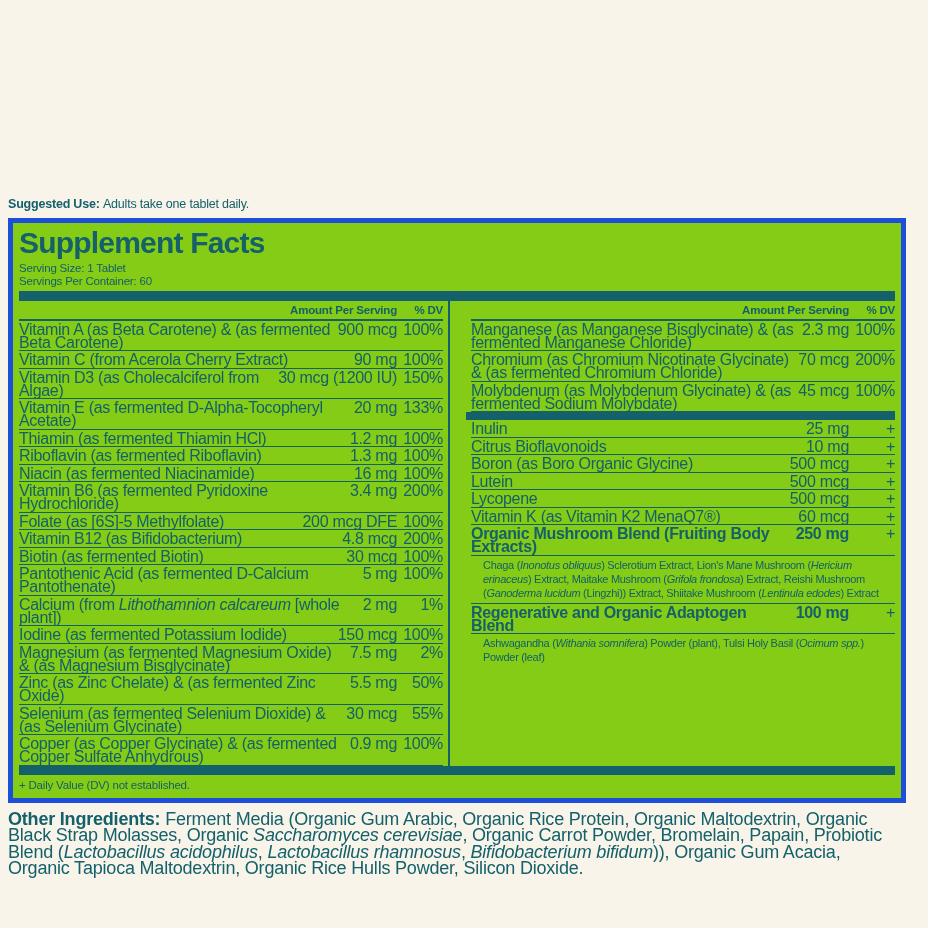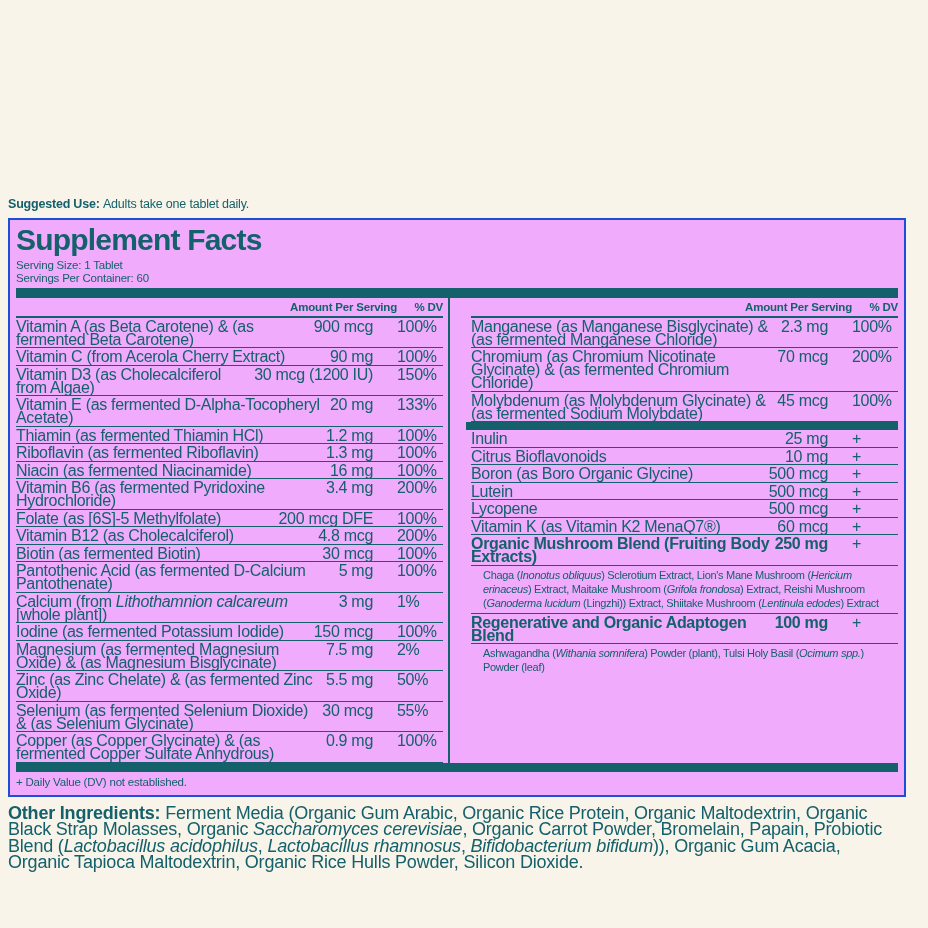--- a/index.html
+++ b/index.html
@@ -8,23 +8,23 @@
     background:#f8f4ea;
     font-family:"Liberation Sans",sans-serif;
     color:#14606b;
     -webkit-font-smoothing:antialiased;
   }
   .content{padding:197px 22px 0 8px;}
   .b{font-weight:bold;}
   .it{font-style:italic;}
   .suggested{font-size:12.5px;line-height:1.2;margin-bottom:6px;letter-spacing:-0.2px;}
   .panel{
-    border:2px solid #1d4ed8;
+    border:5px solid #1d4ed8;
     padding:3px 6px 0 6px;
-    background:#f0abfc;
+    background:#84cc16;
   }
   .title{
     font-size:30px;font-weight:bold;letter-spacing:-0.8px;
     line-height:1.05;margin:1px 0 3px 0;
   }
   .serv{font-size:11.5px;line-height:13px;letter-spacing:-0.2px;}
   .bar{background:#14606b;height:10px;margin-top:3px;}
   .bar.bottom{height:9px;margin-top:0;}
   .cols{display:flex;align-items:stretch;gap:16px;}
   .col{flex:1;min-width:0;}
@@ -35,21 +35,21 @@
     font-weight:bold;font-size:11.5px;letter-spacing:-0.2px;
     padding:3px 0 2px 0;border-bottom:2px solid #14606b;line-height:13px;
   }
   .row{
     display:flex;align-items:flex-start;
     font-size:16px;letter-spacing:-0.3px;line-height:13px;
     padding:2px 0 1.5px 0;border-bottom:1.5px solid #14606b;
   }
   .row .name{flex:1;padding-right:4px;}
   .row .amt{white-space:nowrap;text-align:right;}
-  .row .dv{width:46px;text-align:left;white-space:nowrap;margin-left:24px;}
+  .row .dv{width:46px;text-align:right;white-space:nowrap;}
   .hdr-row .name{flex:1;}
   .hdr-row .amt{white-space:nowrap;text-align:right;}
   .hdr-row .dv{width:46px;text-align:right;white-space:nowrap;}
   .row.bold .name,.row.bold .amt{font-weight:bold;}
   .desc{
     font-size:11px;letter-spacing:-0.3px;line-height:14px;
     padding:2px 0 3px 12px;border-bottom:1.5px solid #14606b;
   }
   .thickbar{height:8px;background:#14606b;margin-left:-5px;}
   .col > :last-child{border-bottom:none;}
@@ -121,37 +121,37 @@
               <span class="name">Vitamin B6 (as fermented Pyridoxine Hydrochloride)</span>
               <span class="amt">3.4 mg</span>
               <span class="dv">200%</span>
             </div>
             <div class="row">
               <span class="name">Folate (as [6S]-5 Methylfolate)</span>
               <span class="amt">200 mcg DFE</span>
               <span class="dv">100%</span>
             </div>
             <div class="row">
-              <span class="name">Vitamin B12 (as Cholecalciferol)</span>
+              <span class="name">Vitamin B12 (as Bifidobacterium)</span>
               <span class="amt">4.8 mcg</span>
               <span class="dv">200%</span>
             </div>
             <div class="row">
               <span class="name">Biotin (as fermented Biotin)</span>
               <span class="amt">30 mcg</span>
               <span class="dv">100%</span>
             </div>
             <div class="row">
               <span class="name">Pantothenic Acid (as fermented D-Calcium Pantothenate)</span>
               <span class="amt">5 mg</span>
               <span class="dv">100%</span>
             </div>
             <div class="row">
               <span class="name"><span>Calcium (from </span><span class="it">Lithothamnion calcareum</span><span> [whole plant])</span></span>
-              <span class="amt">3 mg</span>
+              <span class="amt">2 mg</span>
               <span class="dv">1%</span>
             </div>
             <div class="row">
               <span class="name">Iodine (as fermented Potassium Iodide)</span>
               <span class="amt">150 mcg</span>
               <span class="dv">100%</span>
             </div>
             <div class="row">
               <span class="name">Magnesium (as fermented Magnesium Oxide) &amp; (as Magnesium Bisglycinate)</span>
               <span class="amt">7.5 mg</span>

